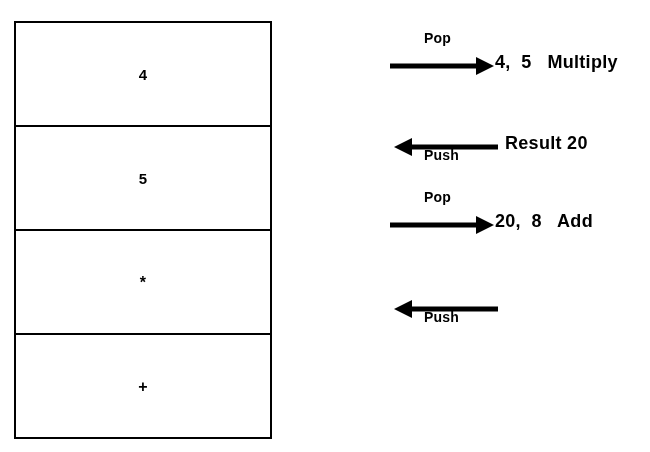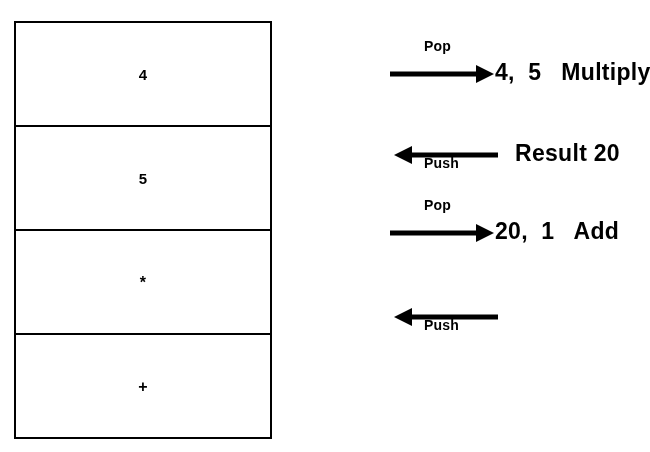--- a/index.html
+++ b/index.html
@@ -48,21 +48,21 @@
   .stack-cell-value.op {
     font-size: 16px;
     position: relative;
     top: 1px;
   }
 
   
   #operations-panel {
     position: absolute;
     left: 388px;
-    top: 8px;
+    top: 0;
     width: 262px;
     height: 352px;
   }
   .operation-row {
     position: absolute;
     left: 0;
     width: 262px;
     height: 52px;
   }
   .op-label {
@@ -82,28 +82,28 @@
     top: 24px;
     left: 2px;
     width: 108px;
     height: 22px;
   }
   .op-arrow svg { display: block; }
 
   .op-text {
     position: absolute;
     top: 22px;
-    font-size: 23px;
+    font-size: 18px;
     font-weight: bold;
     line-height: 1;
     white-space: pre;
     letter-spacing: 0.3px;
   }
   .op-text.after-right { left: 107px; }
-  .op-text.after-left  { left: 117px; margin-left: 10px; }
+  .op-text.after-left  { left: 117px; }
 </style>
 </head>
 <body>
 
 <div id="stack-diagram">
 
   <div class="stack-cell">
     <span class="stack-cell-value">4</span>
   </div>
 
@@ -147,21 +147,21 @@
   </div>
 
   <div class="operation-row" style="top:190px;">
     <span class="op-label for-right">Pop</span>
     <span class="op-arrow">
       <svg width="108" height="22" viewBox="0 0 108 22">
         <rect x="0" y="8.5" width="92" height="5" fill="#000000"></rect>
         <polygon points="86,2 104,11 86,20" fill="#000000"></polygon>
       </svg>
     </span>
-    <span class="op-text after-right">20,  1   Add</span>
+    <span class="op-text after-right">20,  8   Add</span>
   </div>
 
   <div class="operation-row" style="top:274px;">
     <span class="op-label for-left">Push</span>
     <span class="op-arrow">
       <svg width="108" height="22" viewBox="0 0 108 22">
         <rect x="16" y="8.5" width="93" height="5" fill="#000000"></rect>
         <polygon points="22,2 4,11 22,20" fill="#000000"></polygon>
       </svg>
     </span>

